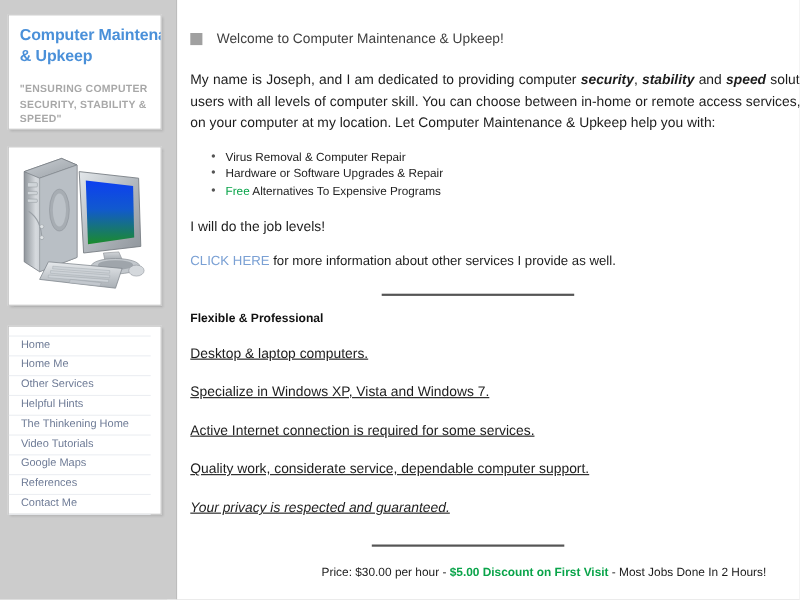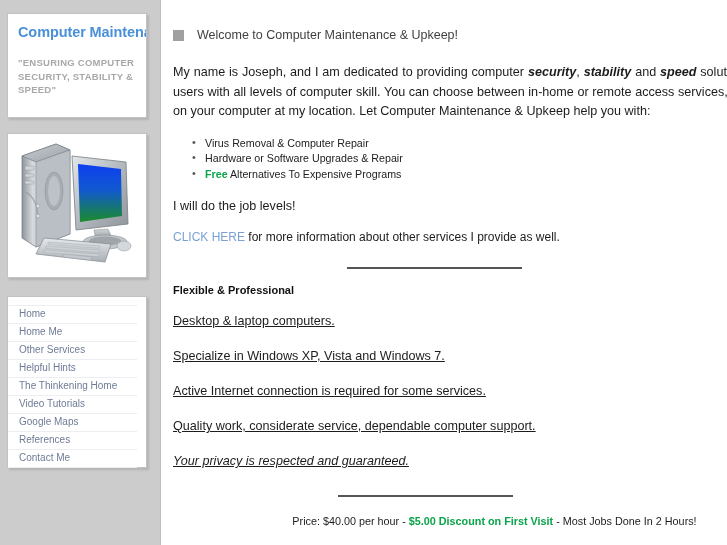--- a/index.html
+++ b/index.html
@@ -146,21 +146,21 @@
     padding-left: 0;
   }
   #service-list li:before {
     content: "\2022";
     position: absolute;
     left: -13px;
     top: -1px;
     color: #555;
     font-size: 11px;
   }
-  .green { color: #0aa44a; font-weight: bold; }
+  .green { color: #0aa44a; font-weight: normal; }
 
   .body-line {
     font-size: 12.6px;
     line-height: 19px;
     color: #1c1c1c;
     margin: 14px 0 0 0;
   }
   #jobright { margin-top: 15px; }
 
   a.link {
@@ -206,20 +206,21 @@
   #price-line b.green { color: #0aa44a; font-weight: bold; }
 </style>
 </head>
 <body>
 
 <div id="sidebar">
 
   <div id="brand-box" class="side-box">
     <div id="site-title">
       <span>Computer Maintenance</span>
+      <span class="ln2">&amp; Upkeep</span>
     </div>
     <div id="site-tagline">"ENSURING COMPUTER SECURITY, STABILITY &amp; SPEED"</div>
   </div>
 
   <div id="image-box" class="side-box">
     <svg id="computer-art" viewBox="0 0 138 143">
       <defs>
         <linearGradient id="gTower" x1="0" y1="0" x2="1" y2="0">
           <stop offset="0%" stop-color="#8f959b"></stop>
           <stop offset="22%" stop-color="#d6dade"></stop>
@@ -324,16 +325,16 @@
 
   <div class="spaced-line">Desktop &amp; laptop computers.</div>
   <div class="spaced-line">Specialize in Windows XP, Vista and Windows 7.</div>
   <div class="spaced-line">Active Internet connection is required for some services.</div>
   <div class="spaced-line">Quality work, considerate service, dependable computer support.</div>
   <div id="privacy-line" class="spaced-line">Your privacy is respected and guaranteed.</div>
 
   <hr id="rule-2" class="rule">
 
   <div id="price-line">
-    <span>Price: $40.00 per hour - </span><b class="green">$5.00 Discount on First Visit</b><span> - Most Jobs Done In 2 Hours!</span>
+    <span>Price: $30.00 per hour - </span><b class="green">$5.00 Discount on First Visit</b><span> - Most Jobs Done In 2 Hours!</span>
   </div>
 
 </div>
 
 </body></html>

